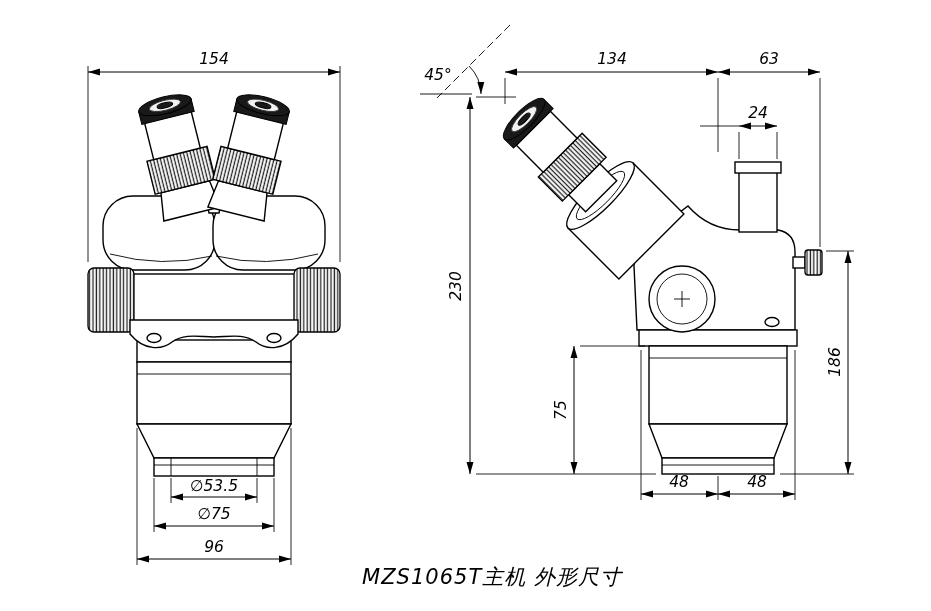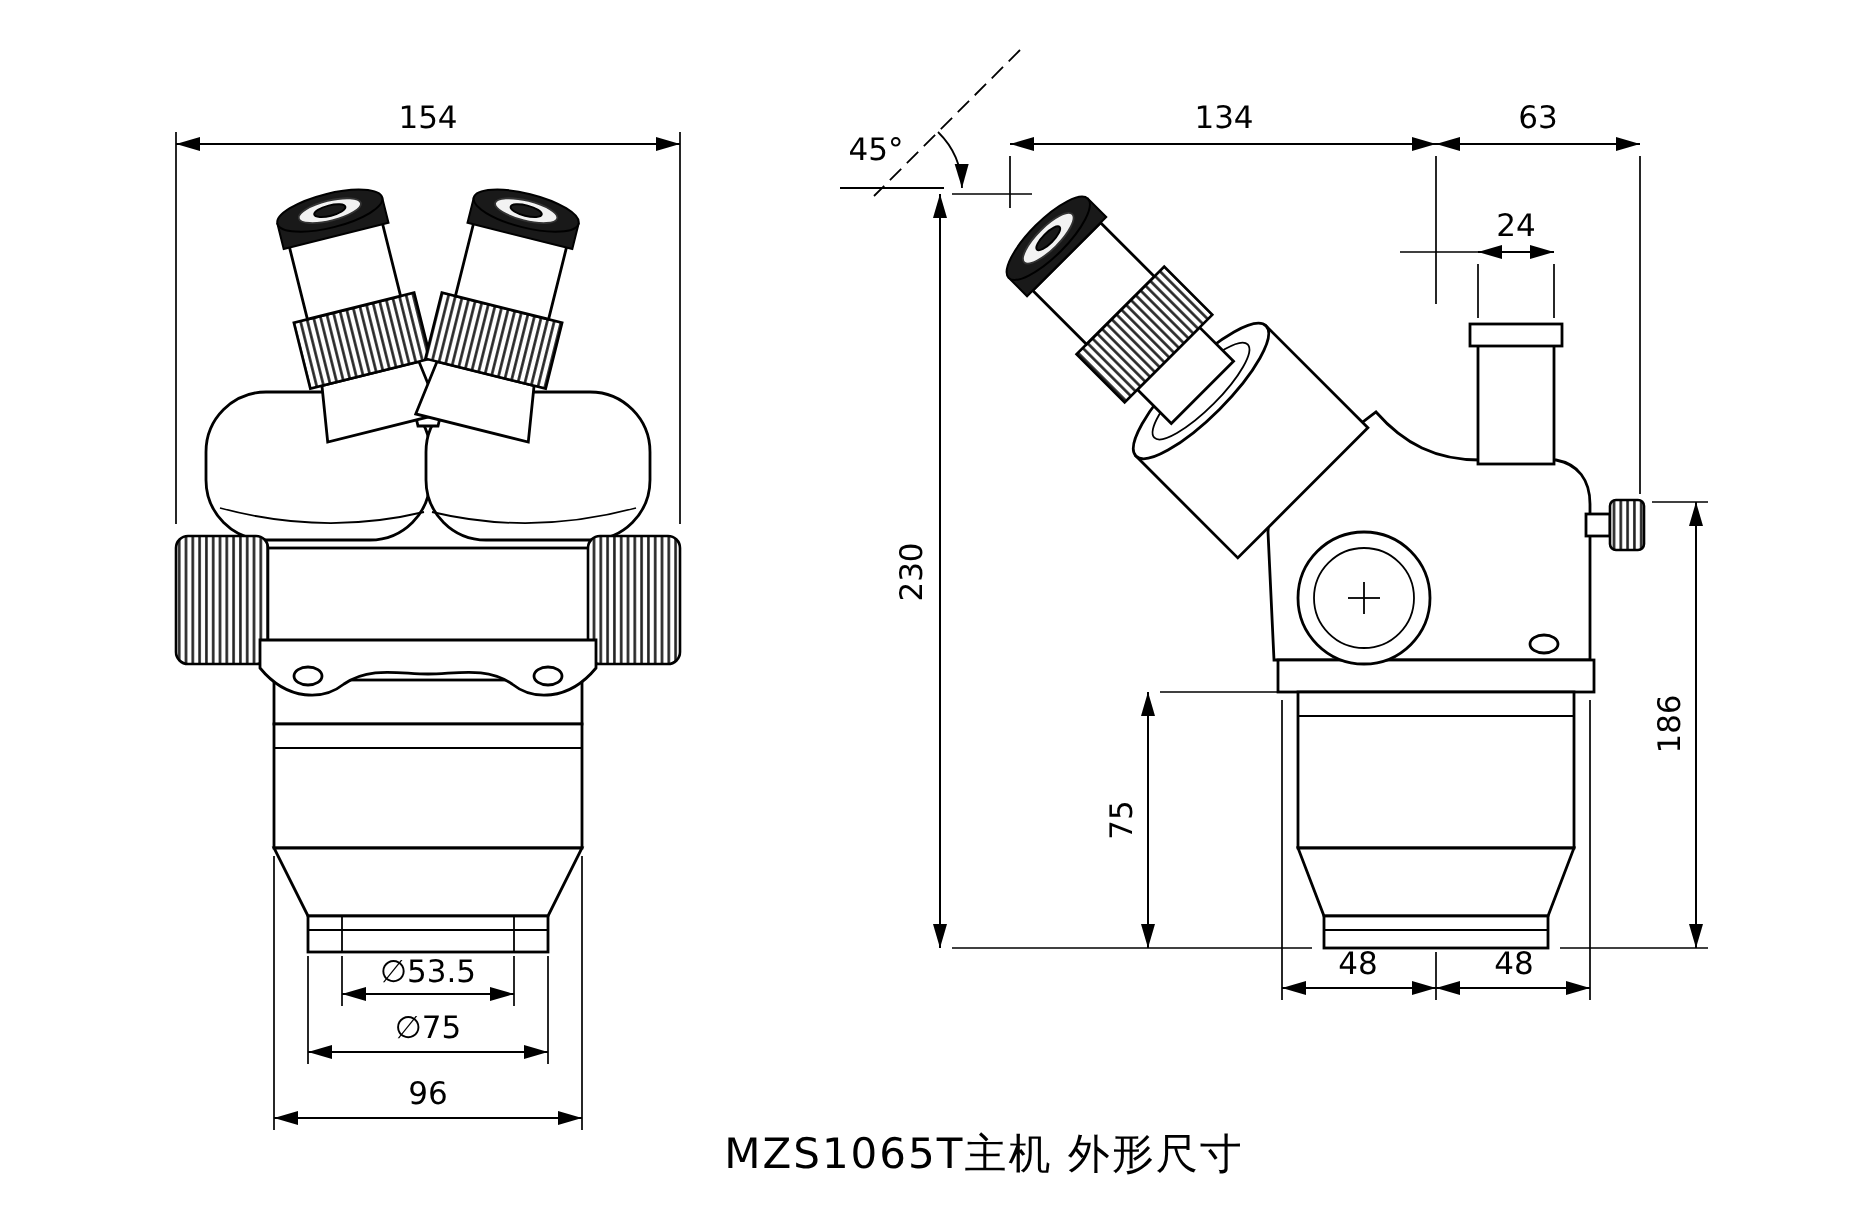--- a/index.html
+++ b/index.html
@@ -1,17 +1,17 @@
 <!DOCTYPE html>
 <html><head>
 <meta charset="utf-8">
 <style>
   html,body{margin:0;padding:0;background:#ffffff;}
   #stage{position:relative;width:931px;height:611px;background:#ffffff;overflow:hidden;
-         font-family:"DejaVu Sans",sans-serif;}
+         font-family:"DejaVu Sans",sans-serif;font-style:italic;}
   svg{position:absolute;left:0;top:0;}
   .d   {fill:#ffffff;stroke:#000000;stroke-width:1.4;}
   .dk  {fill:#191919;stroke:#000000;stroke-width:1;}
   .lt  {fill:#f2f2f2;stroke:#333333;stroke-width:0.9;}
   .t   {fill:none;stroke:#000000;stroke-width:0.9;}
   .dim {fill:none;stroke:#000000;stroke-width:1;}
   .ext {fill:none;stroke:#000000;stroke-width:0.85;}
   .dash{stroke-dasharray:8 4;}
   .knurlf{fill:url(#knurl);stroke:#000000;stroke-width:1.3;}
   text{font-family:"DejaVu Sans",sans-serif;font-size:15.5px;fill:#000000;text-anchor:middle;}

